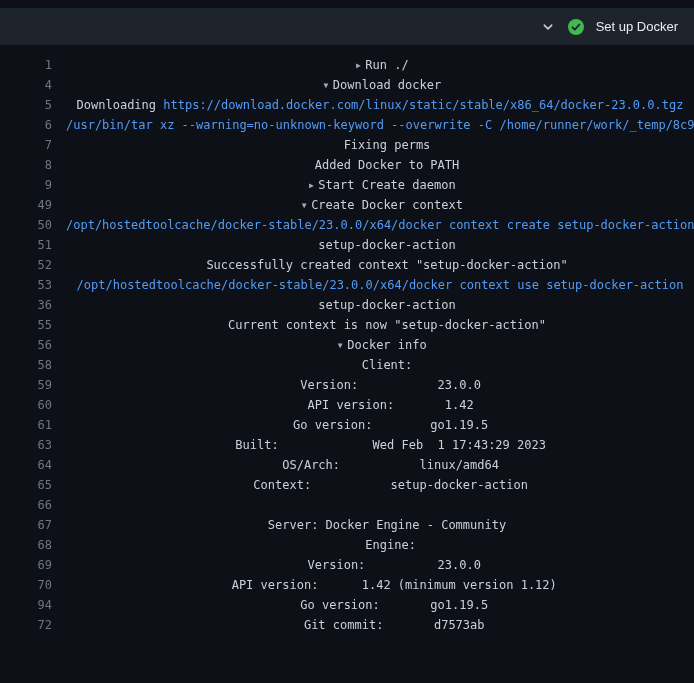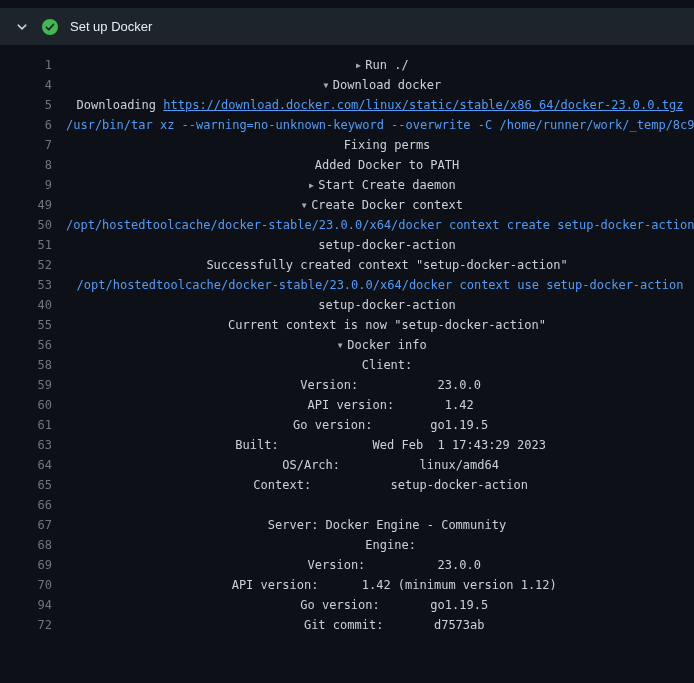--- a/index.html
+++ b/index.html
@@ -8,20 +8,21 @@
     background:#0d1117;
     overflow:hidden;
     font-family:"Liberation Sans", sans-serif;
   }
   .step-header {
     display:flex; align-items:center;
     height:37px; margin-top:8px;
     background:#1e242c;
     padding:0 16px;
     cursor:pointer;
+    justify-content:flex-end;
   }
   .chev-wrap { display:flex; align-items:center; width:26px; flex:none; }
   .check-wrap { display:flex; align-items:center; width:24px; flex:none; }
   .step-title {
     color:#e6edf3;
     font-size:13px;
     margin-left:4px;
   }
   .log {
     padding-top:10px;
@@ -49,21 +50,20 @@
   .line-content.group_collapsed, .line-content.group_expanded { cursor:pointer; }
   .triangle {
     display:inline-block;
     width:14px;
     font-size:8px;
     color:#9ea7b3;
     vertical-align:middle;
   }
   .log-link {
     color:var(--accent-blue, #539bf5);
-    text-decoration:underline;
     cursor:pointer;
   }
 </style>
 </head>
 <body>
 
 <div class="step-header">
   <span class="chev-wrap">
     <svg width="12" height="12" viewBox="0 0 16 16">
       <path d="M3 5.5l5 5 5-5" stroke="#c9d1d9" stroke-width="2" fill="none" stroke-linecap="round" stroke-linejoin="round"></path>
@@ -84,21 +84,21 @@
     <div class="log-line"><span class="line-num">5</span><span class="line-content link_line"><span>Downloading </span><a class="log-link">https://download.docker.com/linux/static/stable/x86_64/docker-23.0.0.tgz</a></span></div>
     <div class="log-line"><span class="line-num">6</span><span class="line-content command">/usr/bin/tar xz --warning=no-unknown-keyword --overwrite -C /home/runner/work/_temp/8c92</span></div>
     <div class="log-line"><span class="line-num">7</span><span class="line-content text">Fixing perms</span></div>
     <div class="log-line"><span class="line-num">8</span><span class="line-content text">Added Docker to PATH</span></div>
     <div class="log-line"><span class="line-num">9</span><span class="line-content group_collapsed"><span class="triangle">▶</span><span>Start Create daemon</span></span></div>
     <div class="log-line"><span class="line-num">49</span><span class="line-content group_expanded"><span class="triangle">▼</span><span>Create Docker context</span></span></div>
     <div class="log-line"><span class="line-num">50</span><span class="line-content command">/opt/hostedtoolcache/docker-stable/23.0.0/x64/docker context create setup-docker-action</span></div>
     <div class="log-line"><span class="line-num">51</span><span class="line-content text">setup-docker-action</span></div>
     <div class="log-line"><span class="line-num">52</span><span class="line-content text">Successfully created context "setup-docker-action"</span></div>
     <div class="log-line"><span class="line-num">53</span><span class="line-content command">/opt/hostedtoolcache/docker-stable/23.0.0/x64/docker context use setup-docker-action</span></div>
-    <div class="log-line"><span class="line-num">40</span><span class="line-content text">setup-docker-action</span></div>
+    <div class="log-line"><span class="line-num">36</span><span class="line-content text">setup-docker-action</span></div>
     <div class="log-line"><span class="line-num">55</span><span class="line-content text">Current context is now "setup-docker-action"</span></div>
     <div class="log-line"><span class="line-num">56</span><span class="line-content group_expanded"><span class="triangle">▼</span><span>Docker info</span></span></div>
     <div class="log-line"><span class="line-num">58</span><span class="line-content text">Client:</span></div>
     <div class="log-line"><span class="line-num">59</span><span class="line-content text"> Version:           23.0.0</span></div>
     <div class="log-line"><span class="line-num">60</span><span class="line-content text"> API version:       1.42</span></div>
     <div class="log-line"><span class="line-num">61</span><span class="line-content text"> Go version:        go1.19.5</span></div>
     <div class="log-line"><span class="line-num">63</span><span class="line-content text"> Built:             Wed Feb  1 17:43:29 2023</span></div>
     <div class="log-line"><span class="line-num">64</span><span class="line-content text"> OS/Arch:           linux/amd64</span></div>
     <div class="log-line"><span class="line-num">65</span><span class="line-content text"> Context:           setup-docker-action</span></div>
     <div class="log-line"><span class="line-num">66</span><span class="line-content text"></span></div>

